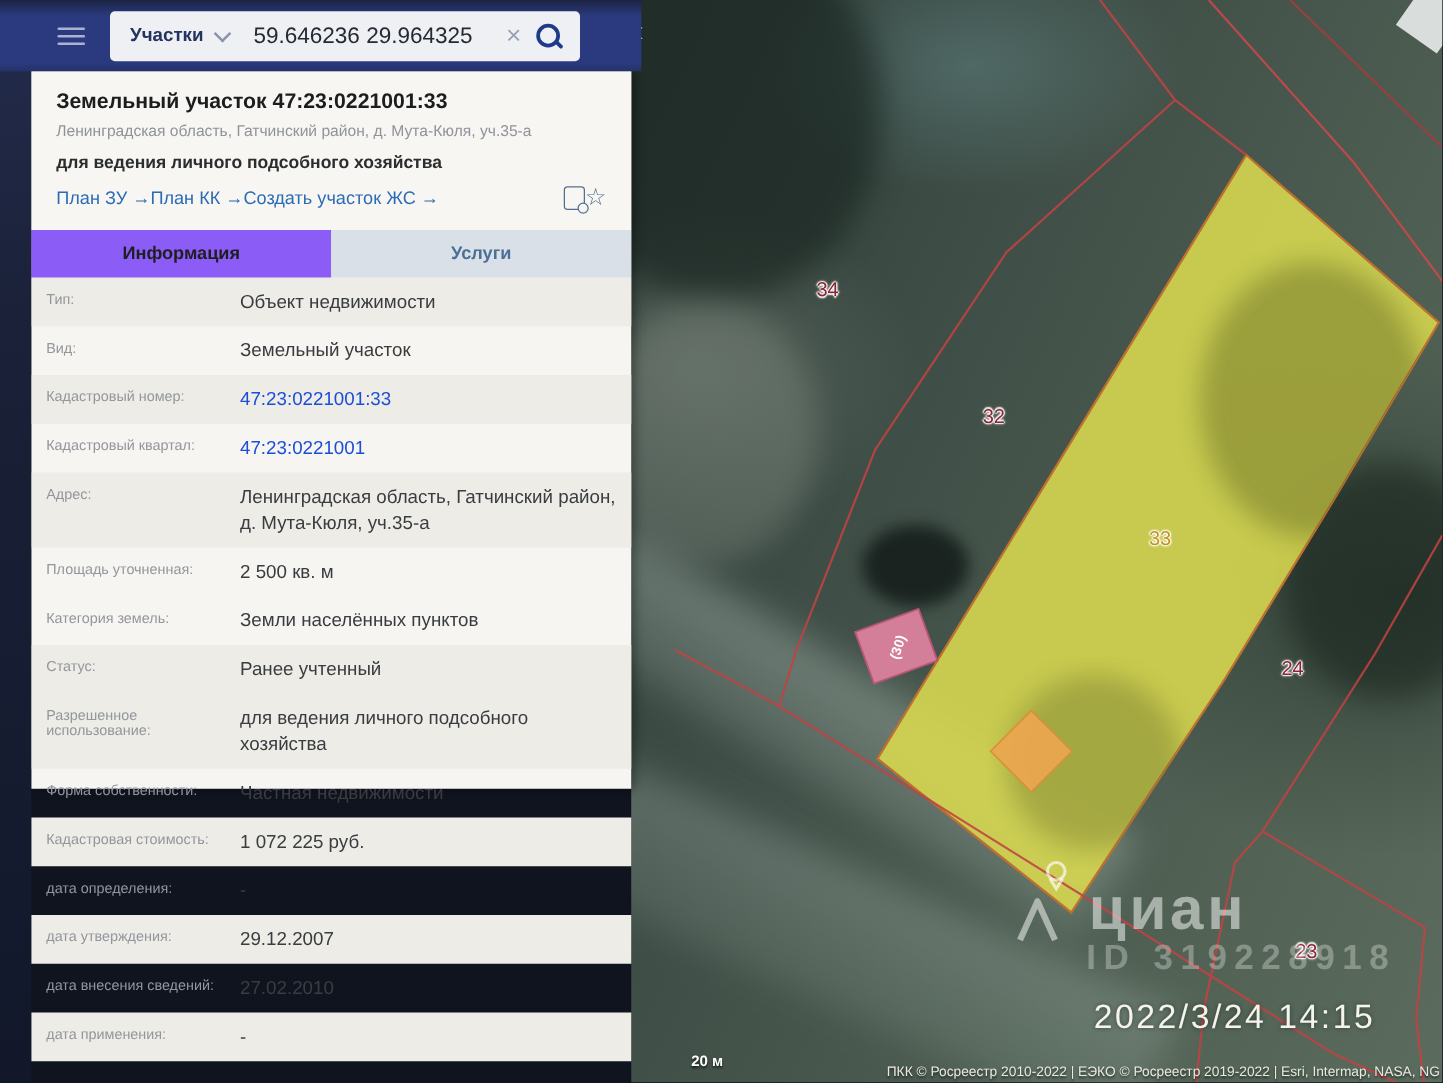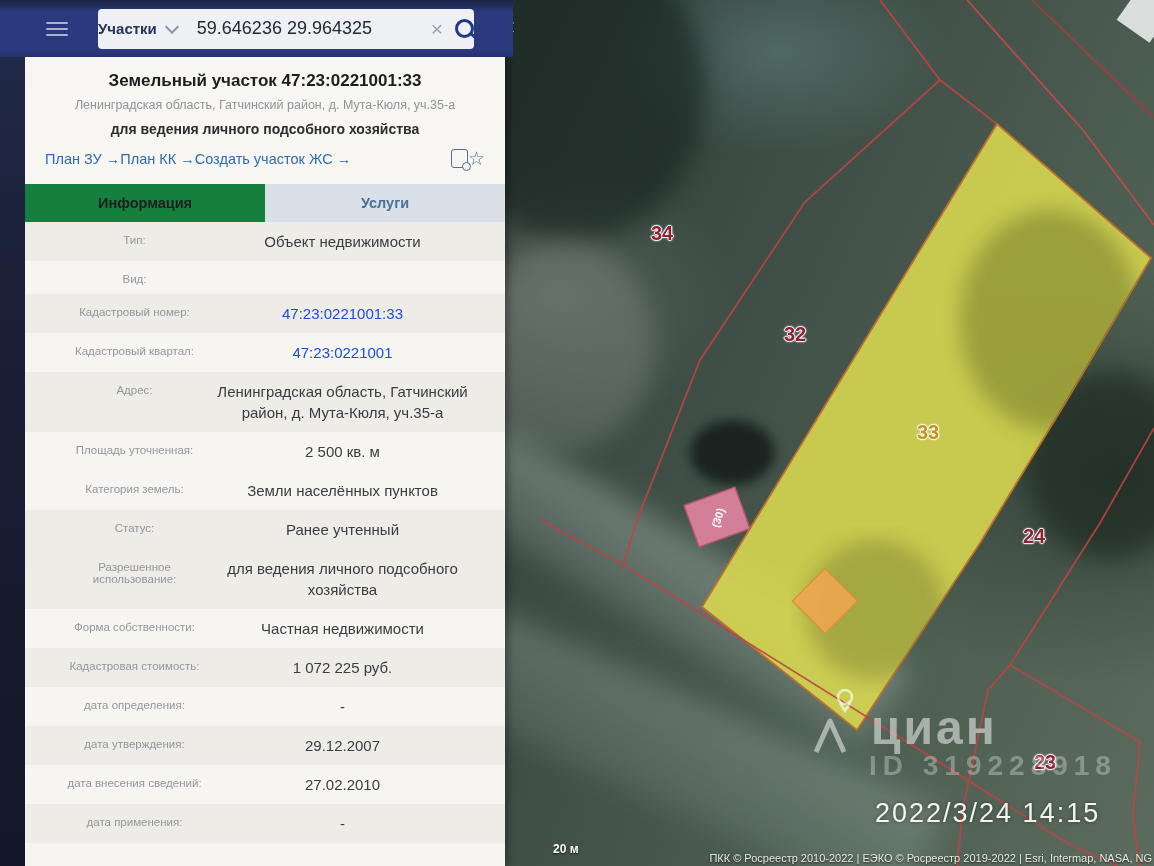--- a/index.html
+++ b/index.html
@@ -27,73 +27,73 @@
   .b1{left:-140px;top:520px;width:560px;height:95px;transform:rotate(31deg);
       background:linear-gradient(rgba(190,205,196,.38),rgba(150,168,158,.22));}
   .b2{left:-80px;top:700px;width:520px;height:110px;transform:rotate(24deg);
       background:linear-gradient(rgba(175,190,182,.30),rgba(140,158,148,.18));}
   .corner-glare{position:absolute;right:-14px;top:-16px;width:40px;height:52px;background:#e9ecec;
       transform:rotate(35deg);opacity:.9;}
 
   svg.overlay{position:absolute;left:0;top:0;z-index:2;}
 
   
-  .plabel{position:absolute;transform:translate(-50%,-50%);font-size:20px;font-weight:bold;z-index:3;
+  .plabel{position:absolute;transform:translate(-50%,-50%);font-size:16px;font-weight:normal;z-index:3;
           color:#8b2334;
           text-shadow:-1px 0 1px #fff,1px 0 1px #fff,0 -1px 1px #fff,0 1px 1px #fff,0 0 3px #fff;}
   .pl-34{left:157px;top:233px;} .pl-32{left:290px;top:334px;}
   .pl-33{left:423px;top:432px;color:#c49420;} .pl-24{left:529px;top:536px;} .pl-23{left:540px;top:762px;}
 
   
   .wm-brand{position:absolute;left:366px;top:700px;font-size:48px;font-weight:bold;letter-spacing:3px;
             color:rgba(255,255,255,.5);z-index:3;}
   .wm-id{position:absolute;left:364px;top:750px;font-size:28px;font-weight:bold;letter-spacing:6px;
          color:rgba(255,255,255,.30);z-index:3;}
   .timestamp{position:absolute;left:370px;top:798px;font-size:27px;color:#f4f4ee;letter-spacing:2px;
              text-shadow:0 0 4px rgba(0,0,0,.45);z-index:3;}
   .scalebar{position:absolute;left:48px;top:842px;font-size:12px;font-weight:bold;color:#fff;
             text-shadow:0 1px 2px rgba(0,0,0,.7);z-index:3;}
   .attribution{position:absolute;right:2px;bottom:2px;font-size:11px;color:#e9e9e2;white-space:nowrap;
                text-shadow:0 1px 2px rgba(0,0,0,.65);z-index:3;}
   .collapse{position:absolute;left:2px;top:12px;font-size:24px;color:#8fd3da;z-index:3;cursor:pointer;
             text-shadow:0 0 2px rgba(0,0,0,.4);}
 
   
-  .panel{position:absolute;left:25px;top:57px;width:480px;height:809px;background:#f6f5f1;z-index:2;
-         box-shadow:3px 0 8px rgba(0,0,0,.35);text-align:center;}
+  .panel{position:absolute;left:25px;top:57px;width:480px;height:574px;background:#f6f5f1;z-index:2;
+         box-shadow:3px 0 8px rgba(0,0,0,.35);}
   .phead{padding:14px 20px 6px 20px;background:#f7f6f2;}
   .ptitle{font-size:17px;font-weight:bold;color:#1c1d1f;}
   .psub{margin-top:7px;font-size:12.5px;color:#90939a;}
   .pusage{margin-top:9px;font-size:14px;font-weight:bold;color:#2b2d2f;}
   .plinks{display:flex;align-items:center;margin:12px 0 10px 0;}
   .plink{font-size:14.5px;color:#2c6cb5;cursor:pointer;white-space:nowrap;}
   .plinks .spacer{flex:1;}
   .docsearch{position:relative;width:15px;height:17px;border:1.6px solid #51708f;border-radius:3px;cursor:pointer;}
   .docsearch::after{content:"";position:absolute;right:-4px;bottom:-4px;width:7px;height:7px;border:1.6px solid #51708f;
                     border-radius:50%;background:#f6f5f1;}
   .star{font-size:19px;color:#51708f;line-height:1;cursor:pointer;}
   .tabs{display:flex;height:38px;}
   .tab{flex:1;display:flex;align-items:center;justify-content:center;font-size:14.5px;font-weight:bold;cursor:pointer;}
-  .tab.active{background:#15803d;color:#1e1f21;}
+  .tab.active{background:#8b5cf6;color:#1e1f21;}
   .tab.inactive{background:#d9e0e8;color:#4a7096;}
   .rows{}
-  .row{display:flex;padding:9px 32px;align-items:flex-start;}
+  .row{display:flex;padding:9px 12px;align-items:flex-start;}
   .row.alt{background:#edece7;}
   .rlabel{width:155px;flex:0 0 155px;font-size:11.5px;color:#93969c;padding-top:3px;}
   .rvalue{flex:1;font-size:15px;color:#3a3d40;line-height:1.4;}
   .rvalue.link{color:#1d4ed8;cursor:pointer;}
 
   
   .topbar{position:absolute;left:0;top:0;width:513px;height:57px;z-index:5;
           background:linear-gradient(180deg,#1b2342 0%,#2b3a7e 22%,#2b3a7e 88%,#253169 100%);
           display:flex;align-items:center;}
   .menu-ic{margin-left:46px;width:22px;height:14px;display:flex;flex-direction:column;justify-content:space-between;cursor:pointer;}
   .menu-ic span{display:block;height:2px;background:#a9b2cf;border-radius:1px;}
-  .searchbar{margin-left:30px;width:376px;height:40px;background:#eef0f4;border-radius:4px;
-             display:flex;align-items:center;padding:0 0;box-sizing:border-box;}
+  .searchbar{margin-left:20px;width:376px;height:40px;background:#eef0f4;border-radius:4px;
+             display:flex;align-items:center;padding:0 16px;box-sizing:border-box;}
   .cat{font-size:15px;font-weight:bold;color:#24335f;cursor:pointer;}
   .chev{width:8px;height:8px;border-right:2px solid #8a94a8;border-bottom:2px solid #8a94a8;
         transform:rotate(45deg);margin:-4px 0 0 10px;cursor:pointer;}
   .query{margin-left:20px;font-size:18px;color:#232a33;flex:1;white-space:nowrap;overflow:hidden;}
   .clear{font-size:21px;color:#98a1b3;cursor:pointer;line-height:1;margin-right:12px;}
   .mag{position:relative;width:13px;height:13px;border:3px solid #1d3b8a;border-radius:50%;cursor:pointer;}
   .mag::after{content:"";position:absolute;left:11px;top:12px;width:8px;height:3px;background:#1d3b8a;
               border-radius:2px;transform:rotate(45deg);}
 </style>
 </head>
@@ -186,20 +186,21 @@
       <div class="tab inactive">Услуги</div>
     </div>
 
     <div class="rows">
       <div class="row alt">
         <div class="rlabel">Тип:</div>
         <div class="rvalue">Объект недвижимости</div>
       </div>
       <div class="row">
         <div class="rlabel">Вид:</div>
+        <div class="rvalue">Земельный участок</div>
       </div>
       <div class="row alt">
         <div class="rlabel">Кадастровый номер:</div>
         <div class="rvalue link">47:23:0221001:33</div>
       </div>
       <div class="row">
         <div class="rlabel">Кадастровый квартал:</div>
         <div class="rvalue link">47:23:0221001</div>
       </div>
       <div class="row alt">

